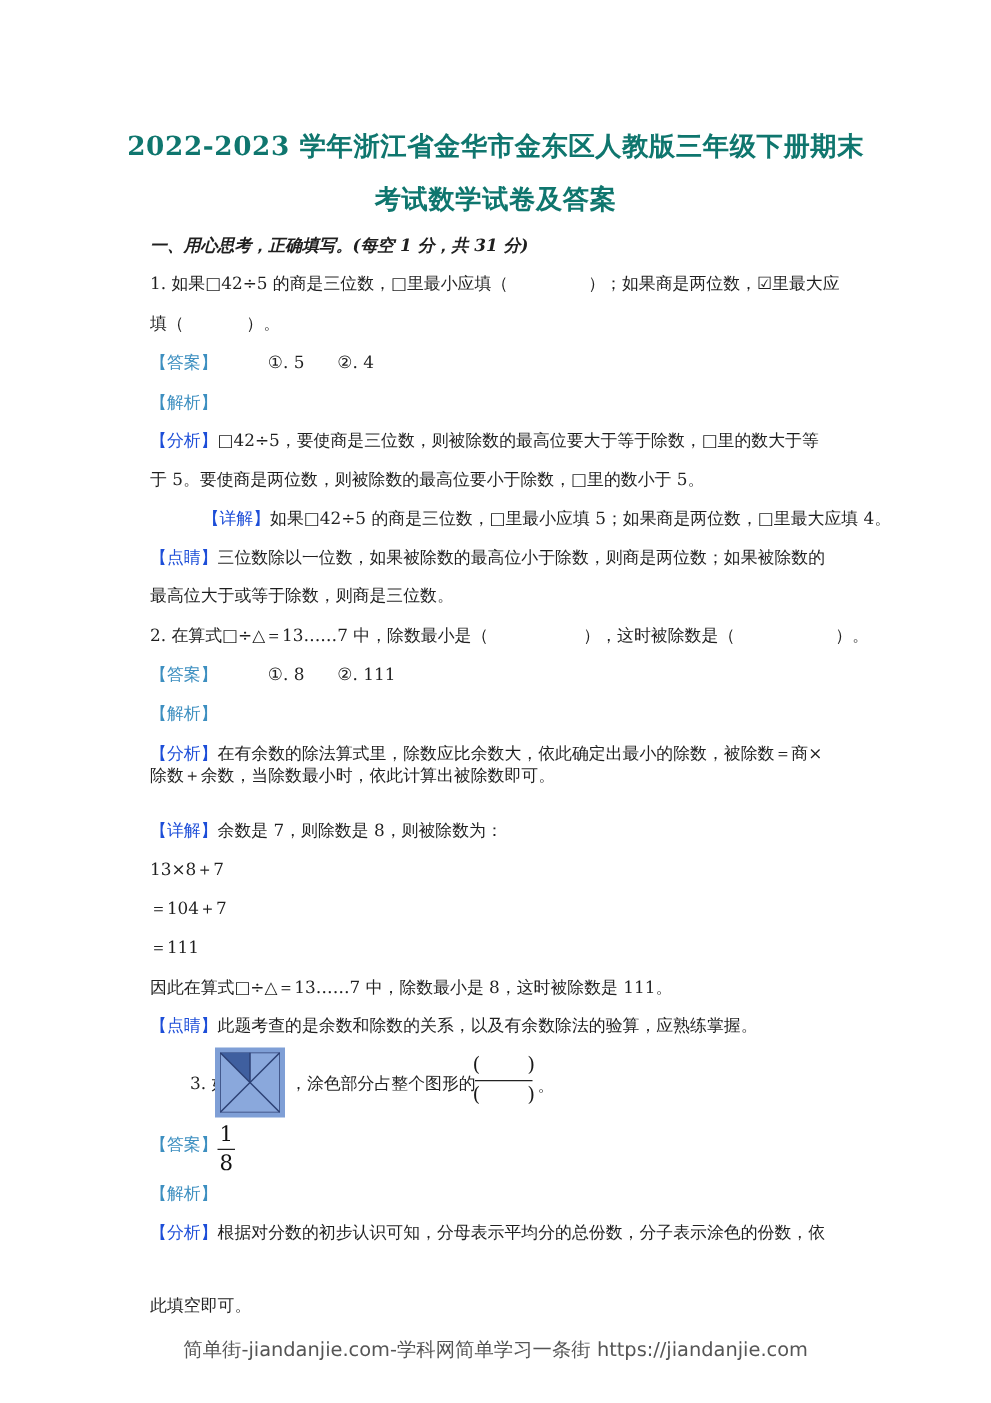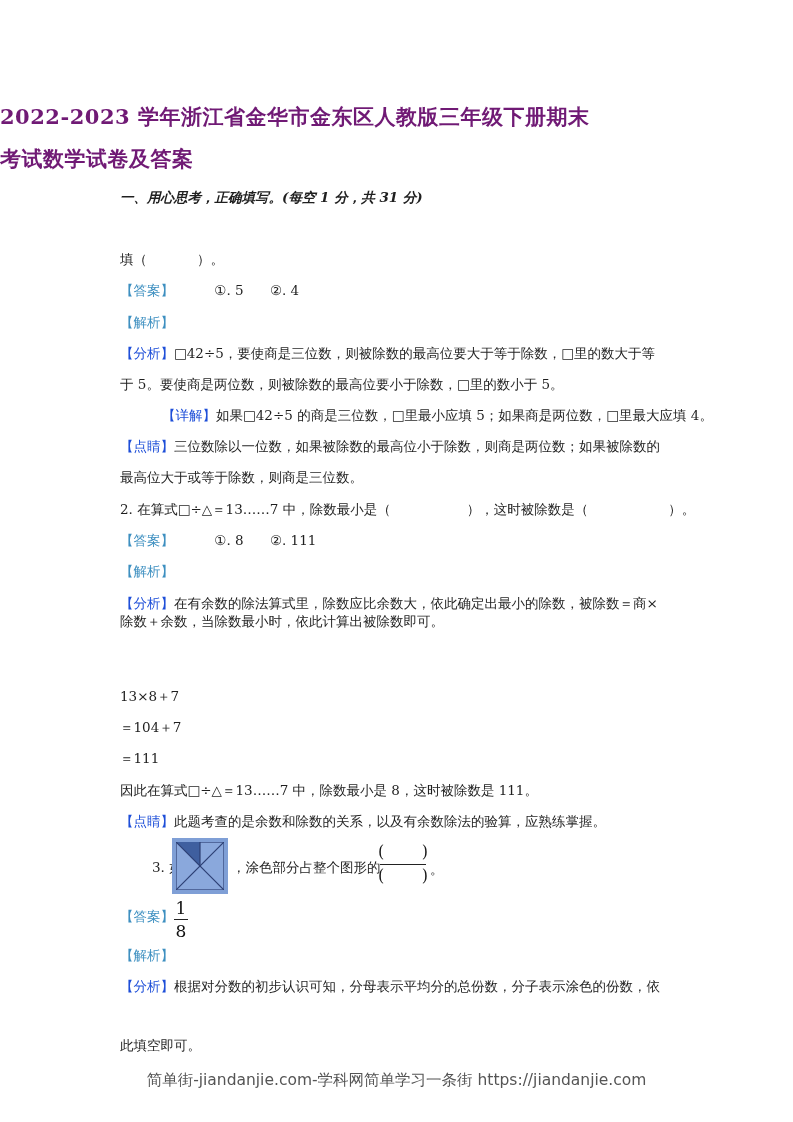--- a/index.html
+++ b/index.html
@@ -3,22 +3,22 @@
   <meta charset="utf-8">
   <style>
     html, body { margin: 0; padding: 0; background: #ffffff; }
     body {
       width: 793px; height: 1122px; position: relative; overflow: hidden;
       font-family: "DejaVu Serif", "Liberation Serif", serif;
       color: #1a1a1a;
     }
     .page { position: absolute; left: 0; top: 0; width: 793px; height: 1122px; }
     .title {
-      position: absolute; left: 0; width: 793px; 
-      font-weight: bold; font-size: 21px; letter-spacing: 0.5px; color: #701a75;
+      position: absolute; left: 0; width: 793px; text-align: center;
+      font-weight: bold; font-size: 21px; letter-spacing: 0.5px; color: #0f766e;
     }
     .title.l1 { top: 103px; }
     .title.l2 { top: 145px; }
     .line {
       position: absolute; left: 120px; font-size: 13.5px; white-space: nowrap;
       color: #1f1f1f; line-height: 18px;
     }
     .section { font-weight: bold; font-size: 13.5px; }
     .tag-blue { color: #3d8fc0; }
     .tag-bold { font-weight: normal; color: #1d4ed8; }
@@ -51,20 +51,23 @@
 </head>
 <body>
 
 <div class="page">
 
   <div class="title l1">2022-2023 学年浙江省金华市金东区人教版三年级下册期末</div>
   <div class="title l2">考试数学试卷及答案</div>
 
   <div class="line section" style="top:188px;font-style:italic;">一、用心思考，正确填写。(每空 1 分，共 31 分)</div>
 
+  <div class="line" style="top:218px;">
+    <span>1. 如果□42÷5 的商是三位数，□里最小应填（</span><span class="gap" style="width:64px;"></span><span>）；如果商是两位数，☑里最大应</span>
+  </div>
   <div class="line" style="top:250px;">
     <span>填（</span><span class="gap" style="width:50px;"></span><span>）。</span>
   </div>
   <div class="line ans-items" style="top:281px;">
     <span class="tag-blue">【答案】</span>
     <span style="margin-left:14px;">①. 5</span>
     <span>②. 4</span>
   </div>
   <div class="line tag-blue" style="top:313px;">【解析】</div>
   <div class="line" style="top:344px;">
@@ -85,20 +88,23 @@
   <div class="line ans-items" style="top:531px;">
     <span class="tag-blue">【答案】</span>
     <span style="margin-left:14px;">①. 8</span>
     <span>②. 111</span>
   </div>
   <div class="line tag-blue" style="top:562px;">【解析】</div>
   <div class="line" style="top:594px;">
     <span class="tag-bold">【分析】</span><span>在有余数的除法算式里，除数应比余数大，依此确定出最小的除数，被除数＝商×</span>
   </div>
   <div class="line" style="top:612px;">除数＋余数，当除数最小时，依此计算出被除数即可。</div>
+  <div class="line" style="top:656px;">
+    <span class="tag-bold">【详解】</span><span>余数是 7，则除数是 8，则被除数为：</span>
+  </div>
   <div class="line" style="top:687px;">13×8＋7</div>
   <div class="line" style="top:718px;">＝104＋7</div>
   <div class="line" style="top:749px;">＝111</div>
   <div class="line" style="top:781px;">因此在算式□÷△＝13……7 中，除数最小是 8，这时被除数是 111。</div>
   <div class="line" style="top:812px;">
     <span class="tag-bold">【点睛】</span><span>此题考查的是余数和除数的关系，以及有余数除法的验算，应熟练掌握。</span>
   </div>
 
   <div class="line" style="top:858px;margin-left:32px;">3. 如图</div>
   <div class="figure">

